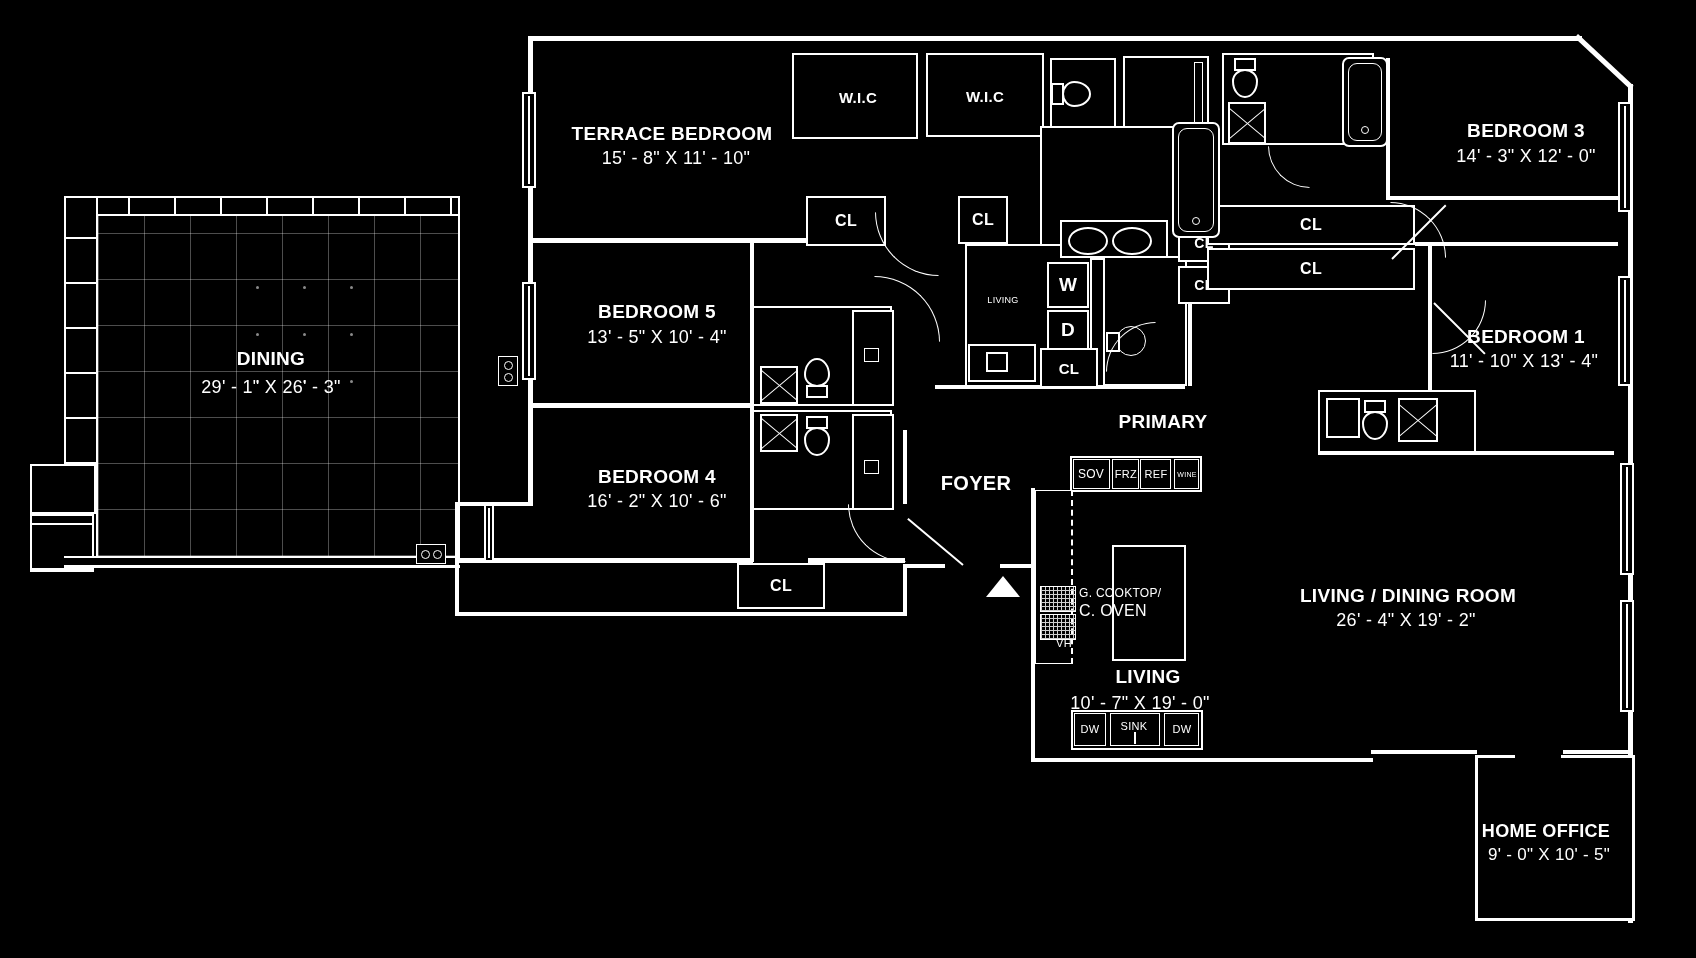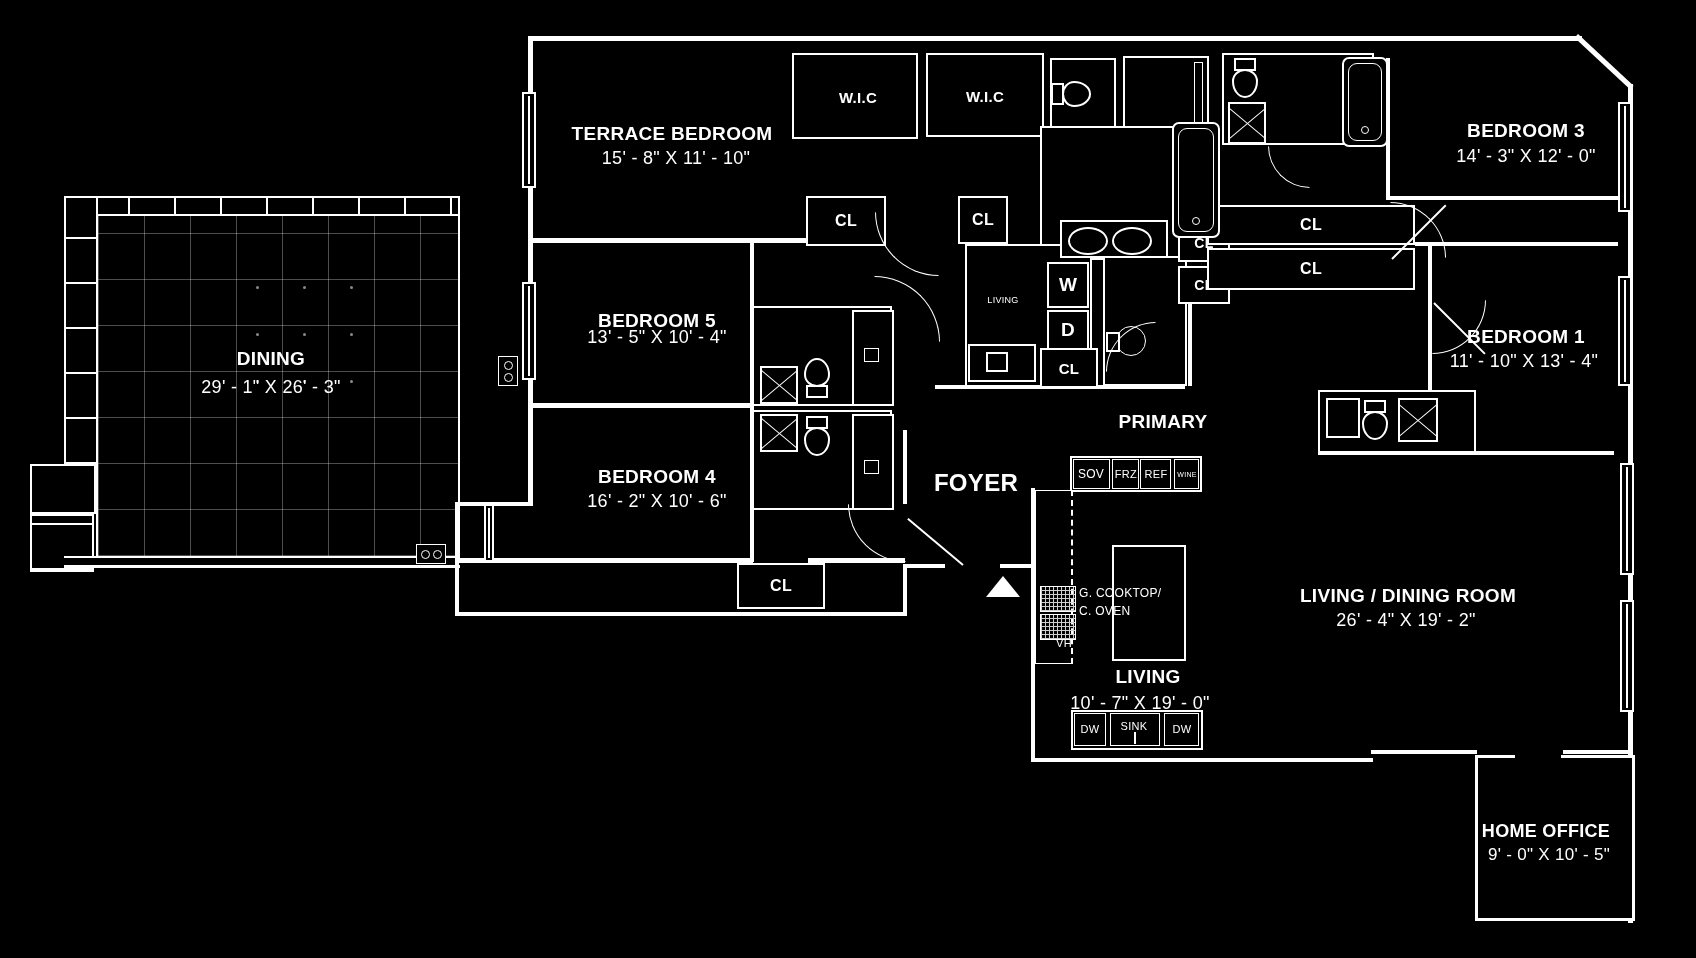--- a/index.html
+++ b/index.html
@@ -196,42 +196,42 @@
 
   <div class="lbl" style="left:271px;top:359px;font-size:19px;">DINING</div>
   <div class="dims" style="left:271px;top:387px;font-size:18px;">29' - 1" X 26' - 3"</div>
 
   <div class="lbl" style="left:672px;top:134px;font-size:19px;">TERRACE BEDROOM</div>
   <div class="dims" style="left:676px;top:158px;font-size:18px;">15' - 8" X 11' - 10"</div>
 
   <div class="lbl" style="left:858px;top:97px;font-size:15px;">W.I.C</div>
   <div class="lbl" style="left:985px;top:96px;font-size:15px;">W.I.C</div>
 
-  <div class="lbl" style="left:657px;top:321px;font-size:19px;">BEDROOM 5</div>
+  <div class="lbl" style="left:657px;top:312px;font-size:19px;">BEDROOM 5</div>
   <div class="dims" style="left:657px;top:337px;font-size:18px;">13' - 5" X 10' - 4"</div>
 
   <div class="lbl" style="left:657px;top:477px;font-size:19px;">BEDROOM 4</div>
   <div class="dims" style="left:657px;top:501px;font-size:18px;">16' - 2" X 10' - 6"</div>
 
   <div class="lbl" style="left:1526px;top:131px;font-size:19px;">BEDROOM 3</div>
   <div class="dims" style="left:1526px;top:156px;font-size:18px;">14' - 3" X 12' - 0"</div>
 
   <div class="lbl" style="left:1526px;top:337px;font-size:19px;">BEDROOM 1</div>
   <div class="dims" style="left:1524px;top:361px;font-size:18px;">11' - 10" X 13' - 4"</div>
 
   <div class="lbl" style="left:1408px;top:596px;font-size:19px;">LIVING / DINING ROOM</div>
   <div class="dims" style="left:1406px;top:620px;font-size:18px;">26' - 4" X 19' - 2"</div>
 
   <div class="lbl" style="left:1148px;top:677px;font-size:19px;">LIVING</div>
   <div class="dims" style="left:1140px;top:703px;font-size:18px;">10' - 7" X 19' - 0"</div>
 
   <div class="lbl" style="left:1546px;top:831px;font-size:18px;">HOME OFFICE</div>
   <div class="dims" style="left:1549px;top:855px;font-size:17px;">9' - 0" X 10' - 5"</div>
 
-  <div class="lbl" style="left:976px;top:483px;font-size:24px;">FOYER</div>
+  <div class="lbl" style="left:976px;top:483px;font-size:20px;">FOYER</div>
   <div class="lbl" style="left:1163px;top:422px;font-size:19px;">PRIMARY</div>
   <div class="dims" style="left:1003px;top:300px;font-size:9px;">LIVING</div>
 
   <div class="lbl" style="left:846px;top:221px;font-size:16px;">CL</div>
   <div class="lbl" style="left:983px;top:220px;font-size:16px;">CL</div>
   <div class="lbl" style="left:1069px;top:368px;font-size:15px;">CL</div>
   <div class="lbl" style="left:1204px;top:243px;font-size:14px;">CL</div>
   <div class="lbl" style="left:1204px;top:285px;font-size:14px;">CL</div>
   <div class="lbl" style="left:1311px;top:225px;font-size:16px;">CL</div>
   <div class="lbl" style="left:1311px;top:269px;font-size:16px;">CL</div>
@@ -239,20 +239,20 @@
 
   <div class="lbl" style="left:1068px;top:285px;font-size:19px;">W</div>
   <div class="lbl" style="left:1068px;top:330px;font-size:19px;">D</div>
 
   <div class="dims" style="left:1091px;top:474px;font-size:12px;">SOV</div>
   <div class="dims" style="left:1126px;top:474px;font-size:11px;">FRZ</div>
   <div class="dims" style="left:1156px;top:474px;font-size:11px;">REF</div>
   <div class="dims" style="left:1187px;top:474px;font-size:7px;">WINE</div>
 
   <div class="dims left-al" style="left:1079px;top:593px;font-size:12px;">G. COOKTOP/</div>
-  <div class="dims left-al" style="left:1079px;top:611px;font-size:12px;text-align:center;">C. OVEN</div>
+  <div class="dims left-al" style="left:1079px;top:611px;font-size:16px;text-align:center;">C. OVEN</div>
   <div class="dims" style="left:1064px;top:643px;font-size:11px;">VH</div>
 
   <div class="dims" style="left:1090px;top:729px;font-size:11px;">DW</div>
   <div class="dims" style="left:1134px;top:726px;font-size:11px;">SINK</div>
   <div class="dims" style="left:1182px;top:729px;font-size:11px;">DW</div>
 
 </div>
 
 </body></html>

